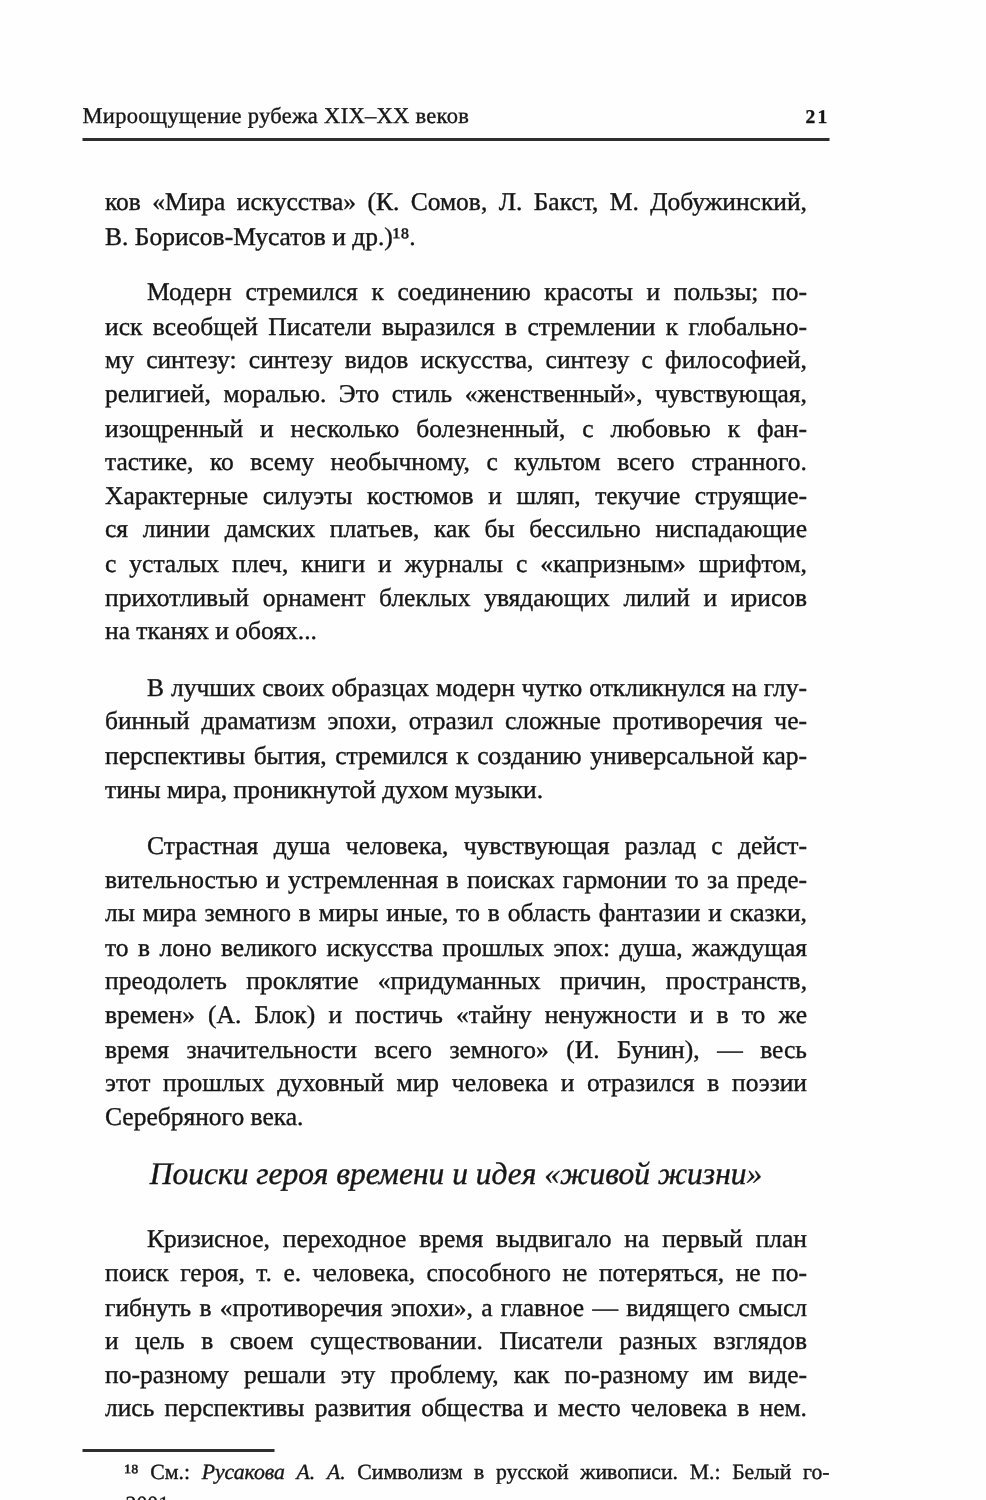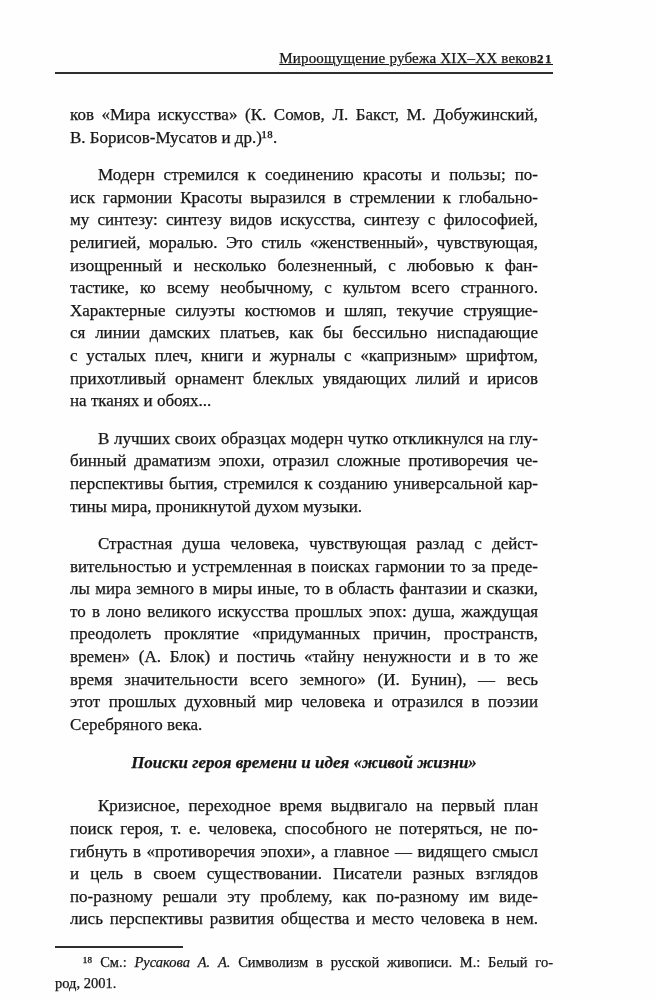--- a/index.html
+++ b/index.html
@@ -18,25 +18,24 @@
     -webkit-text-stroke: 0.25px;
   }
   .content {
     position: absolute;
     left: 55px;
     top: 0;
     width: 498px;
   }
   .running-head {
     display: flex;
-    justify-content: flex-end;
+    justify-content: space-between;
     align-items: baseline;
-    margin-top: 50px;
+    margin-top: 70px;
     height: 20px;
-    text-decoration: underline;
   }
   .running-title {
     font-size: 15px;
     letter-spacing: 0.2px;
   }
   .page-number {
     font-size: 13px;
     font-weight: 700;
     letter-spacing: 1.5px;
   }
@@ -55,24 +54,24 @@
     text-align: justify;
     text-align-last: left;
   }
   .line.justify {
     text-align-last: justify;
   }
   .para.indent .line:first-child {
     text-indent: 28px;
   }
   .section-heading {
-    font-weight: 700;
+    font-weight: 400;
     font-style: italic;
     text-align: center;
-    font-size: 17px;
+    font-size: 21px;
     line-height: 23px;
     margin: 13px 0 21px 0;
   }
   .footnote {
     margin-top: 2px;
   }
   .footnote-rule {
     width: 128px;
     border: none;
     border-top: 2px solid #2e2e2e;
@@ -100,21 +99,21 @@
     </div>
     <hr class="head-rule">
 
     <div class="body-text">
         <div class="para">
           <div class="line justify">ков «Мира искусства» (К. Сомов, Л. Бакст, М. Добужинский,</div>
           <div class="line">В. Борисов-Мусатов и др.)¹⁸.</div>
         </div>
         <div class="para indent">
           <div class="line justify">Модерн стремился к соединению красоты и пользы; по-</div>
-          <div class="line justify">иск гармонии Красоты выразился в стремлении к глобально-</div>
+          <div class="line justify">иск всеобщей Писатели выразился в стремлении к глобально-</div>
           <div class="line justify">му синтезу: синтезу видов искусства, синтезу с философией,</div>
           <div class="line justify">религией, моралью. Это стиль «женственный», чувствующая,</div>
           <div class="line justify">изощренный и несколько болезненный, с любовью к фан-</div>
           <div class="line justify">тастике, ко всему необычному, с культом всего странного.</div>
           <div class="line justify">Характерные силуэты костюмов и шляп, текучие струящие-</div>
           <div class="line justify">ся линии дамских платьев, как бы бессильно ниспадающие</div>
           <div class="line justify">с усталых плеч, книги и журналы с «капризным» шрифтом,</div>
           <div class="line justify">прихотливый орнамент блеклых увядающих лилий и ирисов</div>
           <div class="line">на тканях и обоях...</div>
         </div>

